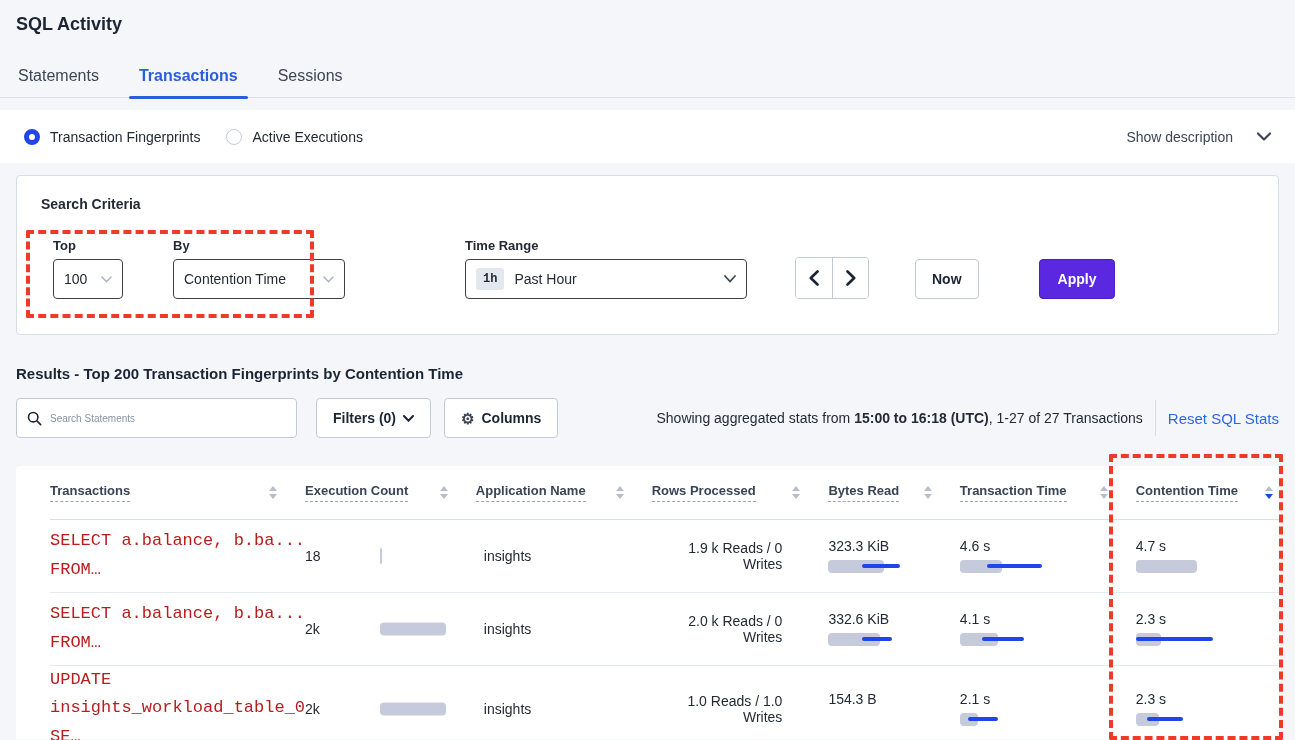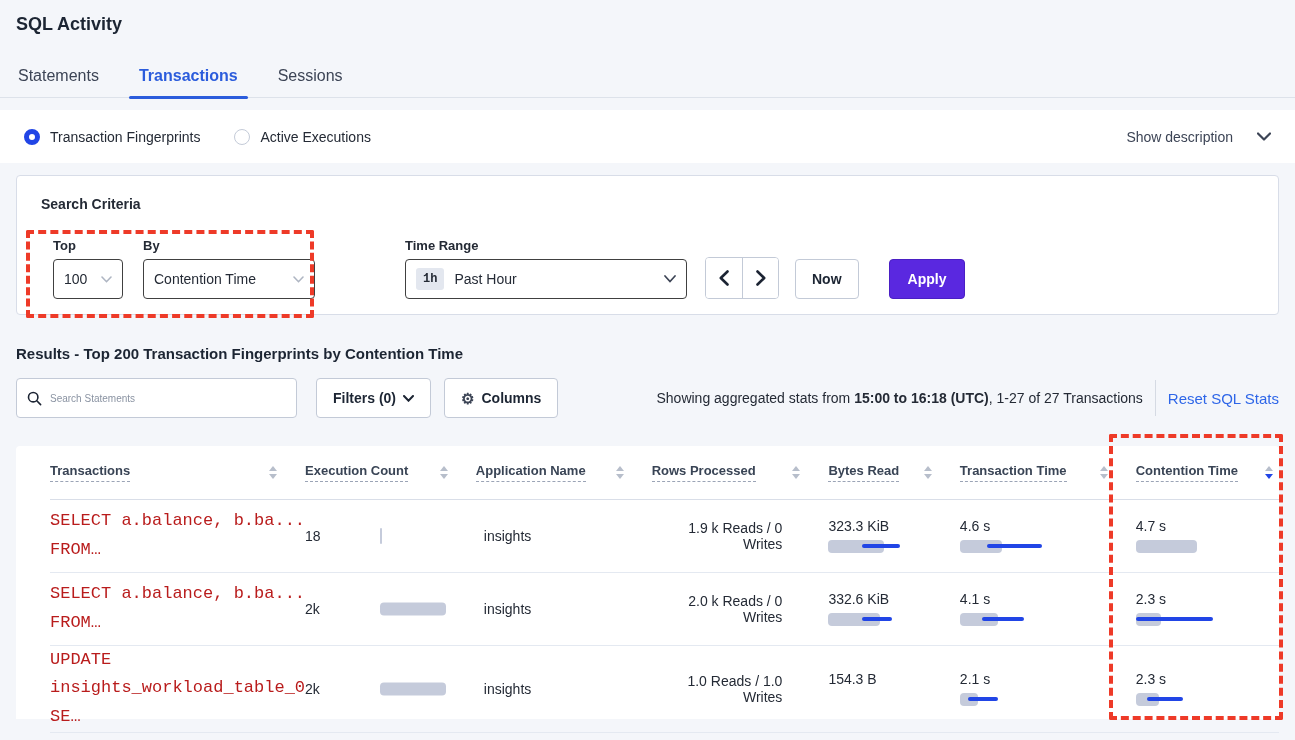--- a/index.html
+++ b/index.html
@@ -15,30 +15,30 @@
   
   .header { padding:14px 16px 0 16px; }
   .page-title { font-size:18px; font-weight:bold; color:#1c2533; }
   .tabs { display:flex; gap:36px; padding:0 16px; margin-top:24px; border-bottom:1px solid #dde2ea; }
   .tab { padding:8px 2px 12px 2px; font-size:16px; color:#3c4455; cursor:pointer; position:relative; }
   .tab.active { color:#2b5cdc; font-weight:bold; }
   .tab.active:after { content:""; position:absolute; left:-8px; right:-8px; bottom:-2px; height:3px; background:#2b5cdc; border-radius:2px; }
 
   
   .toggle-band { background:#ffffff; height:53px; margin-top:12px; display:flex; align-items:center; padding:0 24px; justify-content:space-between; }
-  .radio-group { display:flex; align-items:center; gap:34px; }
+  .radio-group { display:flex; align-items:center; gap:26px; }
   .radio-opt { display:flex; align-items:center; gap:10px; cursor:pointer; }
   .radio-circle { width:16px; height:16px; border-radius:50%; background:#fff; border:1px solid #c4cbd8; flex:0 0 16px; }
   .radio-circle.selected { border:5px solid #2145e6; }
   .show-desc { display:flex; align-items:center; gap:24px; color:#3c4455; cursor:pointer; }
 
   
-  .criteria-card { position:relative; margin:12px 16px 10px 16px; background:#fff; border:1px solid #d8dde8; border-radius:4px; height:140px; padding:20px 24px; }
+  .criteria-card { position:relative; margin:12px 16px 10px 16px; background:#fff; border:1px solid #d8dde8; border-radius:4px; height:160px; padding:20px 24px; }
   .criteria-title { font-weight:bold; font-size:14px; color:#242a35; }
-  .criteria-row { display:flex; margin-top:26px; align-items:flex-end; }
+  .criteria-row { display:flex; margin-top:26px; align-items:flex-end;gap:30px; }
   .field { display:flex; flex-direction:column; }
   .field-label { font-size:13px; font-weight:bold; color:#242a35; margin-bottom:6px; }
   .select { height:40px; border:1px solid #404040; border-radius:4px; background:#fff; display:flex; align-items:center; padding:0 10px; cursor:pointer; color:#242a35; }
   .select .chev { margin-left:auto; }
   .sel-top { width:70px; margin-right:20px; }
   .sel-by { width:172px; }
   .sel-time { width:282px; }
   .time-chip { background:#e3e7ef; border-radius:3px; font-family:"Liberation Mono","DejaVu Sans Mono",monospace; font-weight:bold; font-size:12px; padding:4px 7px; margin-right:10px; color:#242a35; }
   .fld-top { margin-left:12px; }
   .fld-time { margin-left:90px; }

